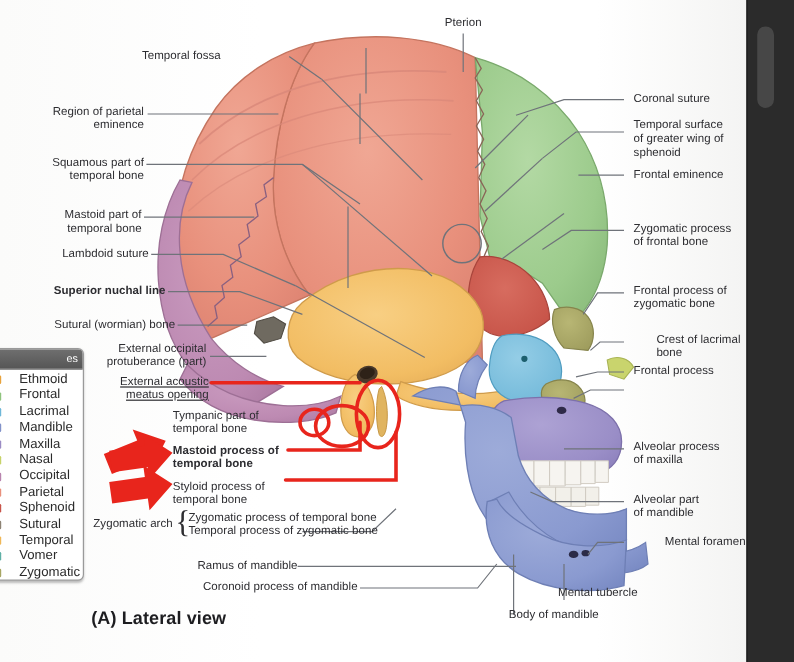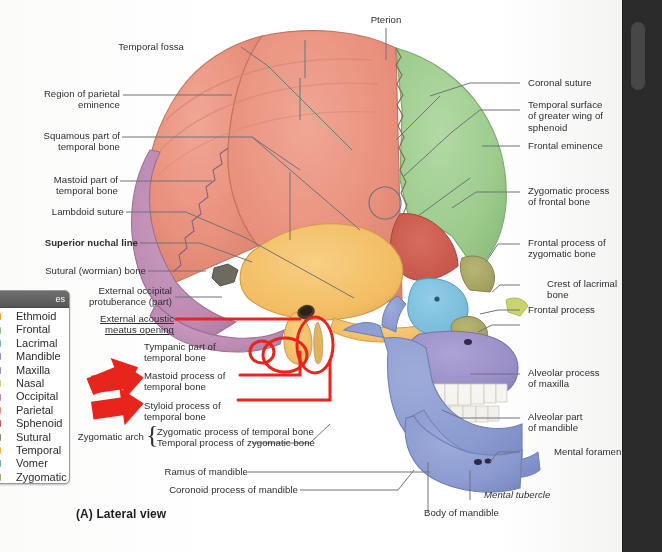--- a/index.html
+++ b/index.html
@@ -36,21 +36,21 @@
     font-family:"Liberation Sans", sans-serif;
     font-size:9.6px;
     line-height:11.4px;
     color:#2d2d31;
     letter-spacing:.05px;
     white-space:pre-line;
   }
   .lbl.r{text-align:right;}
   .lbl.c{text-align:center;}
   .caption{
-    position:absolute;font-size:12px;font-weight:bold;color:#1d1d20;
+    position:absolute;font-size:15px;font-weight:bold;color:#1d1d20;
     letter-spacing:.1px;
   }
 
   
   .brace{
     position:absolute;font-size:26px;color:#2d2d31;
     font-family:"Liberation Serif", serif;line-height:1;
   }
 
   
@@ -332,21 +332,21 @@
 
     <div class="lbl r" style="left:40px;top:285px;width:132px;">External occipital
 protuberance (part)</div>
 
     <div class="lbl r" style="left:62px;top:313px;width:112px;text-decoration:underline;">External acoustic
 meatus opening</div>
 
     <div class="lbl" style="left:144px;top:341px;width:104px;">Tympanic part of
 temporal bone</div>
 
-    <div class="lbl" style="left:144px;top:370px;width:104px;">Mastoid process of
+    <div class="lbl" style="left:144px;top:370px;width:104px;font-weight:bold;">Mastoid process of
 temporal bone</div>
 
     <div class="lbl" style="left:144px;top:400px;width:104px;">Styloid process of
 temporal bone</div>
 
     <div class="lbl r" style="left:56px;top:431px;width:88px;">Zygomatic arch</div>
 
     <div class="brace" style="left:146px;top:422px;">{</div>
 
     <div class="lbl" style="left:157px;top:437px;width:176px;">Temporal process of zygomatic bone</div>
@@ -378,21 +378,21 @@
 
 
     <div class="lbl" style="left:528px;top:367px;width:104px;">Alveolar process
 of maxilla</div>
 
     <div class="lbl" style="left:528px;top:411px;width:100px;">Alveolar part
 of mandible</div>
 
     <div class="lbl" style="left:528px;top:446px;width:104px;padding-left:26px;">Mental foramen</div>
 
-    <div class="lbl" style="left:484px;top:489px;width:100px;font-style:italic;">Mental tubercle</div>
+    <div class="lbl" style="left:465px;top:489px;width:100px;">Mental tubercle</div>
 
     <div class="lbl" style="left:424px;top:507px;width:104px;">Body of mandible</div>
 
     <div class="caption" style="left:76px;top:507px;">(A) Lateral view</div>
 
     <div class="legend">
       <div class="legend-header">es</div>
       <div class="legend-list" id="legend-list">
           <div class="legend-row">
             <span class="sw" style="background: rgb(232, 163, 61);"></span>

